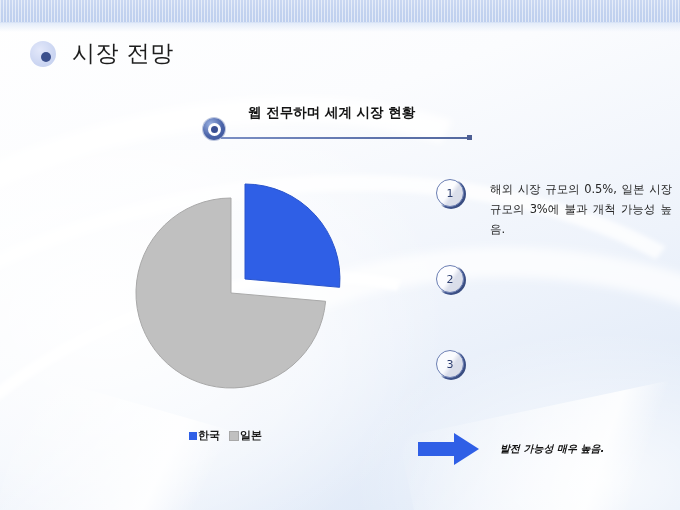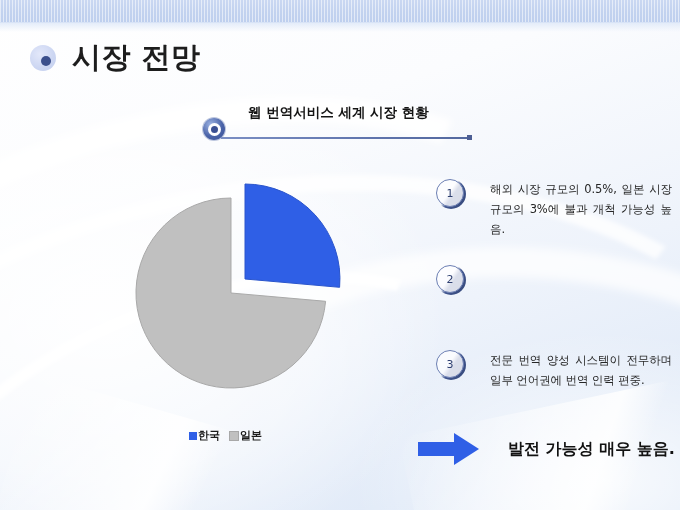--- a/index.html
+++ b/index.html
@@ -121,22 +121,22 @@
     margin-right: 16px;
   }
   #title-bullet .dot {
     position: absolute;
     left: 11px; top: 11px;
     width: 10px; height: 10px;
     border-radius: 50%;
     background: #3b4f8c;
   }
   #page-title {
-    font-size: 29px;
-    font-weight: bold;
+    font-size: 23px;
+    font-weight: normal;
     color: #1d1d1d;
     letter-spacing: 0.5px;
     white-space: nowrap;
   }
 
   
   #chart-heading-wrap {
     position: absolute;
     left: 203px; top: 104px;
     width: 280px; height: 42px;
@@ -265,25 +265,26 @@
     position: absolute;
     left: 418px; top: 432px;
     display: flex;
     align-items: center;
   }
   #arrow-icon {
     width: 62px; height: 34px;
     flex: 0 0 auto;
   }
   #conclusion-text {
-    margin-left: 28px;
-    font-size: 16px;
+    margin-left: 20px;
+    font-size: 10px;
     font-weight: bold;
     color: #121212;
     white-space: nowrap;
+    font-style: italic;
   }
 </style>
 </head>
 <body>
 
 <div id="slide">
 
   <div class="bg-layer">
     <div class="glow-a"></div>
     <div class="glow-b"></div>
@@ -304,21 +305,21 @@
     </div>
     <div id="page-title">시장 전망</div>
   </div>
 
   <div id="chart-heading-wrap">
     <div id="ring-icon">
       <div class="inner-white">
         <div class="inner-dot"></div>
       </div>
     </div>
-    <div id="chart-heading">웹 번역서비스 세계 시장 현황</div>
+    <div id="chart-heading">웹 전무하며 세계 시장 현황</div>
     <div id="heading-rule"></div>
     <div id="heading-rule-cap"></div>
   </div>
 
   <div id="pie-chart">
     <svg width="250" height="250" viewBox="0 0 250 250">
 
       <path d="M 106 133 L 200.6 141.3 A 95 95 0 1 1 106 38 Z" fill="#C0C0C0" stroke="#A9A9A9" stroke-width="1"></path>
 
       <path d="M 120 119 L 120 24 A 95 95 0 0 1 214.6 127.3 Z" fill="#2F5FE6" stroke="#2A55CC" stroke-width="1"></path>
@@ -357,21 +358,20 @@
       </div>
     </div>
 
     <div class="bullet-row">
       <div class="num-badge">
         <div class="crescent"></div>
         <div class="ring">
           <span class="num">3</span>
         </div>
       </div>
-      <div class="bullet-text">전문 번역 양성 시스템이 전무하며 일부 언어권에 번역 인력 편중.</div>
     </div>
 
   </div>
 
   <div id="conclusion">
     <svg id="arrow-icon" viewBox="0 0 62 34">
       <path d="M 0 10 L 36 10 L 36 1 L 61 17 L 36 33 L 36 24 L 0 24 Z" fill="#2F5FE6"></path>
     </svg>
     <div id="conclusion-text">발전 가능성 매우 높음.</div>
   </div>

